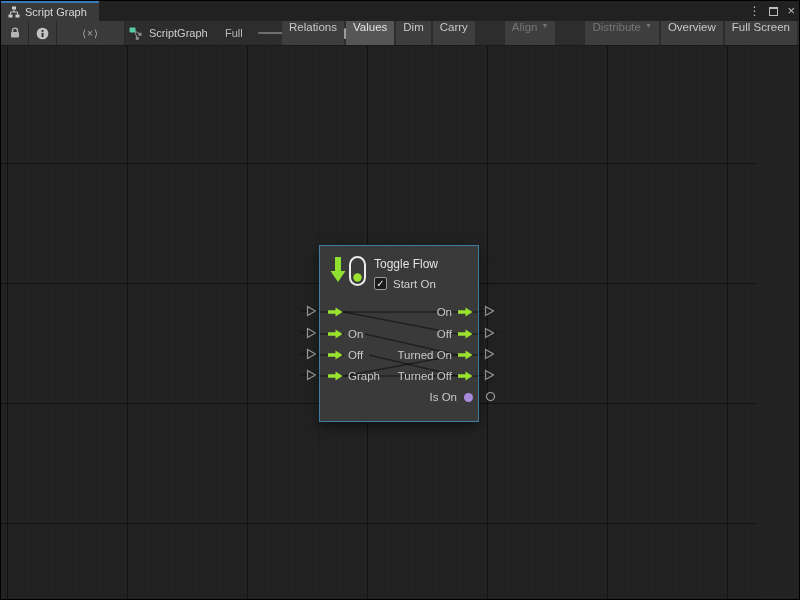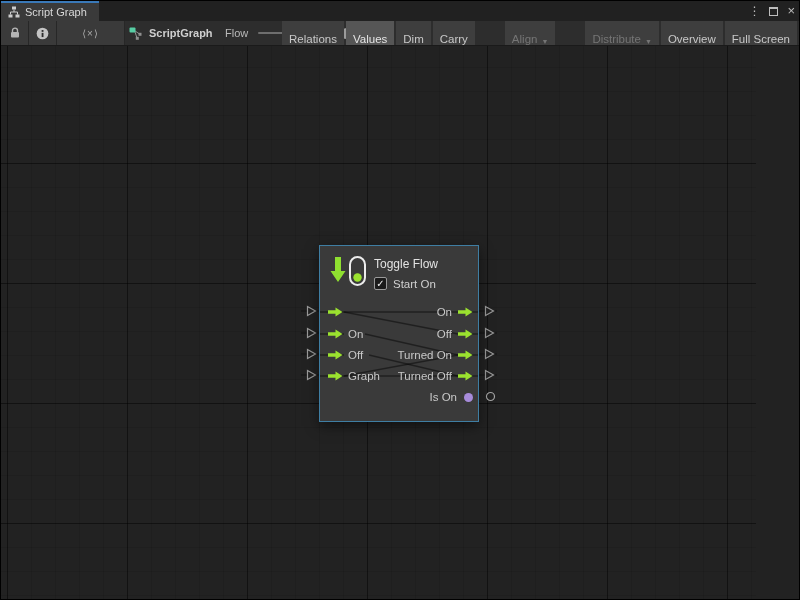--- a/index.html
+++ b/index.html
@@ -18,29 +18,29 @@
   .maxbox { width:9px; height:9px; border:1px solid #bdbdbd; border-top-width:2px; }
   .closex { font-size:13px; line-height:20px; }
 
   
   .toolbar { position:absolute; left:0; top:20px; width:100%; height:25px; background:#2d2d2d; border-bottom:1px solid #1a1a1a; }
   .tb-left { position:absolute; left:0; top:0; height:24px; display:flex; }
   .tb-icon-btn { height:24px; background:#3a3a3a; border-right:1px solid #272727; display:flex; align-items:center; justify-content:center; }
   .w28 { width:28px; } .w68 { width:68px; }
   .code-glyph { color:#a8a8a8; font-size:10px; letter-spacing:1px; }
 
-  .graph-ref { position:absolute; left:128px; top:0; height:24px; display:flex; align-items:center; gap:6px; color:#cfcfcf; font-size:11px;font-weight:bold; }
+  .graph-ref { position:absolute; left:128px; top:0; height:24px; display:flex; align-items:center; gap:6px; color:#cfcfcf; font-size:11px; }
   .zoom-label { position:absolute; left:224px; top:0; height:24px; line-height:24px; color:#b9b9b9; font-size:11px; }
   .zoom-track { position:absolute; left:257px; top:11px; width:92px; height:2px; background:#6e6e6e; border-radius:1px; }
   .zoom-handle { position:absolute; left:340px; top:7px; width:11px; height:11px; border-radius:50%; background:#9c9c9c; }
   .zoom-value { position:absolute; left:357px; top:0; height:24px; line-height:24px; color:#b9b9b9; font-size:10.5px; }
 
   .tb-right { position:absolute; right:2px; top:0; height:24px; display:flex; gap:2px; }
   .tb-btn { height:24px; padding:0 7px; background:#3e3e3e; color:#c8c8c8; font-size:11.5px;
-            display:flex; align-items:flex-end; gap:4px; white-space:nowrap; }
+            display:flex; align-items:flex-start; gap:4px; white-space:nowrap; }
   .tb-btn.active { background:#565656; color:#e4e4e4; }
   .tb-btn.disabled { color:#757575;margin-left:28px; }
   .dd-arrow { font-size:7px; margin-top:1px; }
 
   
   .canvas { position:absolute; left:0; top:45px; width:755px; height:555px; background-color:#222222;
     background-image:
       linear-gradient(to right, rgba(0,0,0,0.42) 1px, transparent 1px),
       linear-gradient(to bottom, rgba(0,0,0,0.42) 1px, transparent 1px),
       linear-gradient(to right, rgba(0,0,0,0.10) 1px, transparent 1px),
@@ -119,21 +119,21 @@
     <div class="graph-ref">
       <svg width="14" height="14" viewBox="0 0 14 14">
         <path d="M5.5 4.5 L10.5 8 M5.5 4.5 L8 12" stroke="#8f8f8f" stroke-width="1"></path>
         <rect x="0.5" y="1.5" width="6" height="5" rx="1" fill="#57cda4"></rect>
         <rect x="9.5" y="6.8" width="3" height="3" fill="#8f8f8f"></rect>
         <rect x="6.8" y="10.8" width="3" height="3" fill="#8f8f8f"></rect>
       </svg>
       <span>ScriptGraph</span>
     </div>
 
-    <span class="zoom-label">Flow</span>
+    <span class="zoom-label">Full</span>
     <div class="zoom-track"></div>
     <div class="zoom-handle"></div>
     <span class="zoom-value">1x</span>
 
     <div class="tb-right">
       <div class="tb-btn">
           <span>Relations</span>
         </div>
       <div class="tb-btn active">
           <span>Values</span>

